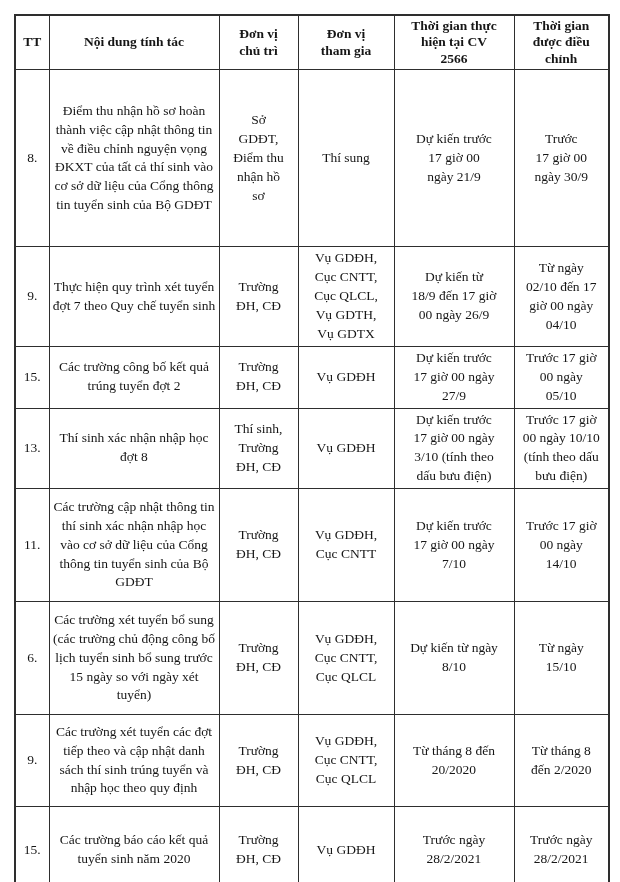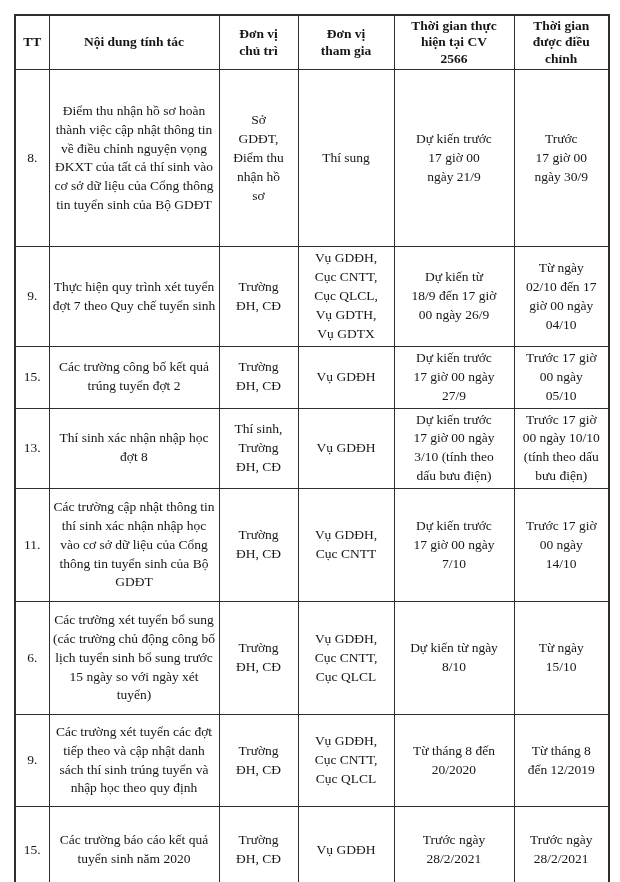--- a/index.html
+++ b/index.html
@@ -190,21 +190,21 @@
     <td class="cell-tt">9.</td>
     <td class="cell-content">Các trường xét tuyển các đợt tiếp theo và cập nhật danh sách thí sinh trúng tuyển và nhập học theo quy định</td>
     <td class="cell-center">Trường
 ĐH, CĐ</td>
     <td class="cell-center">Vụ GDĐH,
 Cục CNTT,
 Cục QLCL</td>
     <td class="cell-center">Từ tháng 8 đến
 20/2020</td>
     <td class="cell-center">Từ tháng 8
-đến 12/2019</td>
+đến 2/2020</td>
   </tr>
         <tr>
     <td class="cell-tt">15.</td>
     <td class="cell-content">Các trường báo cáo kết quả tuyển sinh năm 2020</td>
     <td class="cell-center">Trường
 ĐH, CĐ</td>
     <td class="cell-center">Vụ GDĐH</td>
     <td class="cell-center">Trước ngày
 28/2/2021</td>
     <td class="cell-center">Trước ngày

